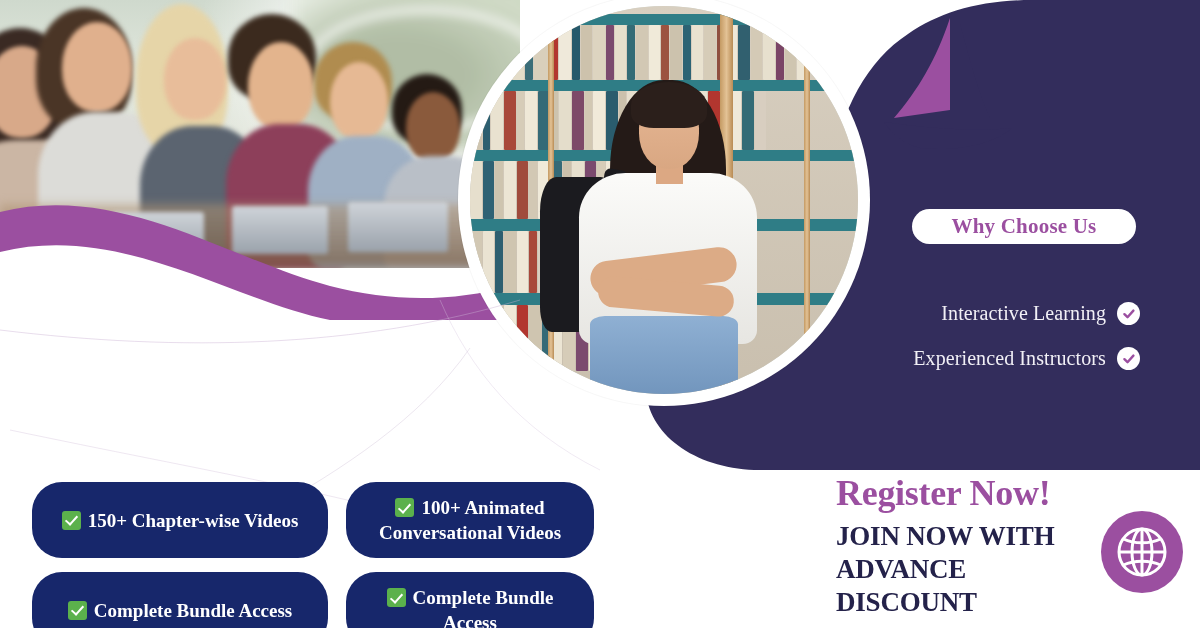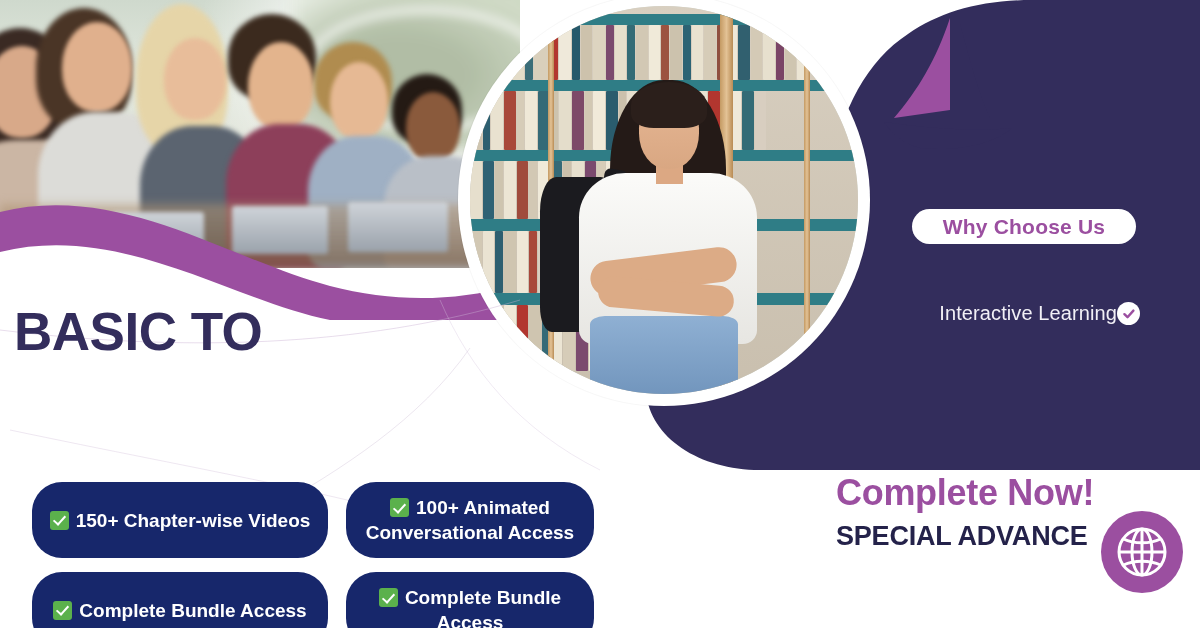--- a/index.html
+++ b/index.html
@@ -6,21 +6,21 @@
     margin: 0;
     padding: 0;
     background: #ffffff;
   }
   #banner {
     position: relative;
     width: 1200px;
     height: 628px;
     overflow: hidden;
     background: #ffffff;
-    font-family: Liberation Sans, sans-serif;
+    font-family: Liberation Serif, serif;
   }
 
   
   .photo-left {
     position: absolute;
     left: 0; top: 0;
     width: 520px; height: 268px;
     overflow: hidden;
   }
   .photo-left .sky {
@@ -190,21 +190,21 @@
   }
 
   
   .features {
     position: absolute;
     right: 60px; top: 302px;
     width: 420px;
     display: flex; flex-direction: column; gap: 22px;
     align-items: flex-end;
   }
-  .feature-row { display: flex; align-items: flex-end; }
+  .feature-row { display: flex; align-items: flex-end; gap: 11px; }
   .feature-label {
     color: #f2f0f6;
     font-size: 20px;
     letter-spacing: .1px;
     white-space: nowrap;
   }
   .check-circle {
     width: 23px; height: 23px;
     border-radius: 50%;
     background: #ffffff;
@@ -521,51 +521,59 @@
 
   <div class="features">
     <div class="feature-row">
       <span class="feature-label">Interactive Learning</span>
       <span class="check-circle">
         <svg width="14" height="14" viewBox="0 0 14 14">
             <path d="M2.4,7.2 L5.5,10.2 L11.4,3.6" fill="none" stroke="#9B4FA0" stroke-width="2.4" stroke-linecap="round" stroke-linejoin="round"></path>
           </svg>
       </span>
     </div>
+    <div class="feature-row">
+      <span class="feature-label">Experienced Instructors</span>
+      <span class="check-circle">
+        <svg width="14" height="14" viewBox="0 0 14 14">
+            <path d="M2.4,7.2 L5.5,10.2 L11.4,3.6" fill="none" stroke="#9B4FA0" stroke-width="2.4" stroke-linecap="round" stroke-linejoin="round"></path>
+          </svg>
+      </span>
+    </div>
   </div>
 
   <svg class="deco-lines" viewBox="0 0 1200 628">
     <path d="M0,330 C180,352 360,348 520,300" fill="none" stroke="#cbb2d4" stroke-width="0.8" opacity=".55"></path>
     <path d="M10,430 C200,470 380,500 470,536" fill="none" stroke="#d5c4dc" stroke-width="0.8" opacity=".5"></path>
     <path d="M470,348 C420,420 340,470 270,510" fill="none" stroke="#cfc0d6" stroke-width="0.8" opacity=".5"></path>
     <path d="M440,300 C470,370 520,430 600,470" fill="none" stroke="#d5c4dc" stroke-width="0.8" opacity=".45"></path>
   </svg>
 
   <div class="headline">
-    <span>BASIC TO</span>
   </div>
 
   <div class="pill-grid">
     <div class="pill">
       <span><span class="cbox"></span><span>150+ Chapter-wise Videos</span></span>
     </div>
     <div class="pill">
-      <span><span class="cbox"></span><span>100+ Animated Conversational Access</span></span>
+      <span><span class="cbox"></span><span>100+ Animated Conversational Videos</span></span>
     </div>
     <div class="pill">
       <span><span class="cbox"></span><span>Complete Bundle Access</span></span>
     </div>
     <div class="pill">
       <span><span class="cbox"></span><span>Complete Bundle Access</span></span>
     </div>
   </div>
 
-  <div class="register">Complete Now!</div>
+  <div class="register">Register Now!</div>
   <div class="join">
-    <div>SPECIAL ADVANCE</div>
+    <div>JOIN NOW WITH</div>
+    <div>ADVANCE DISCOUNT</div>
   </div>
 
   <div class="globe">
     <svg viewBox="0 0 82 82" width="82" height="82">
       <g fill="none" stroke="#ffffff" stroke-width="3">
         <circle cx="41" cy="41" r="23"></circle>
         <ellipse cx="41" cy="41" rx="10" ry="23"></ellipse>
         <line x1="18" y1="41" x2="64" y2="41"></line>
         <path d="M22.5,28 C33,33 49,33 59.5,28"></path>
         <path d="M22.5,54 C33,49 49,49 59.5,54"></path>

